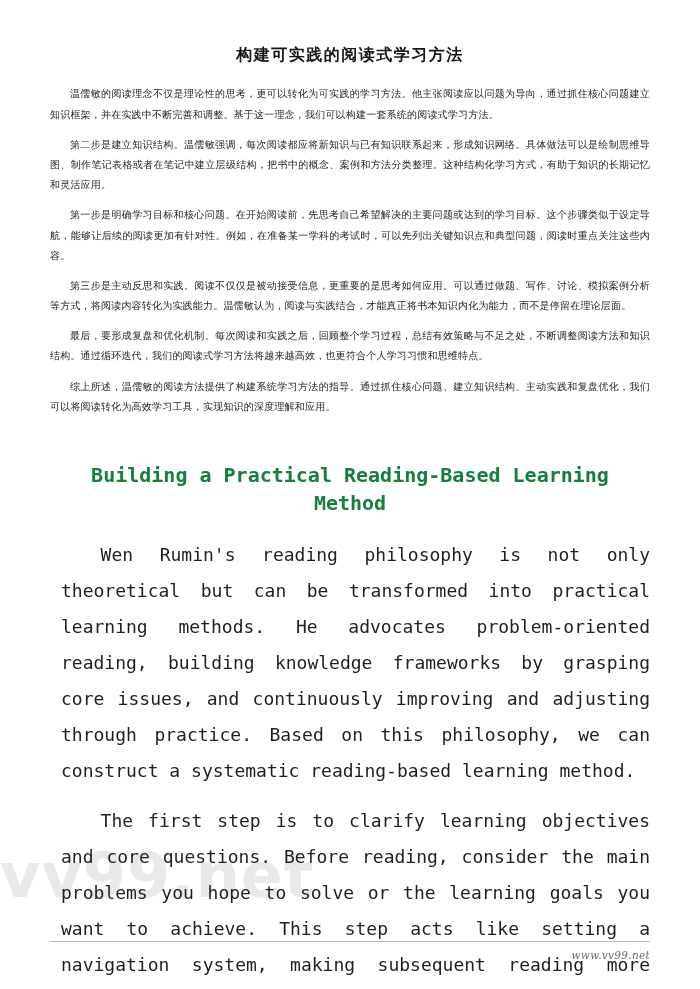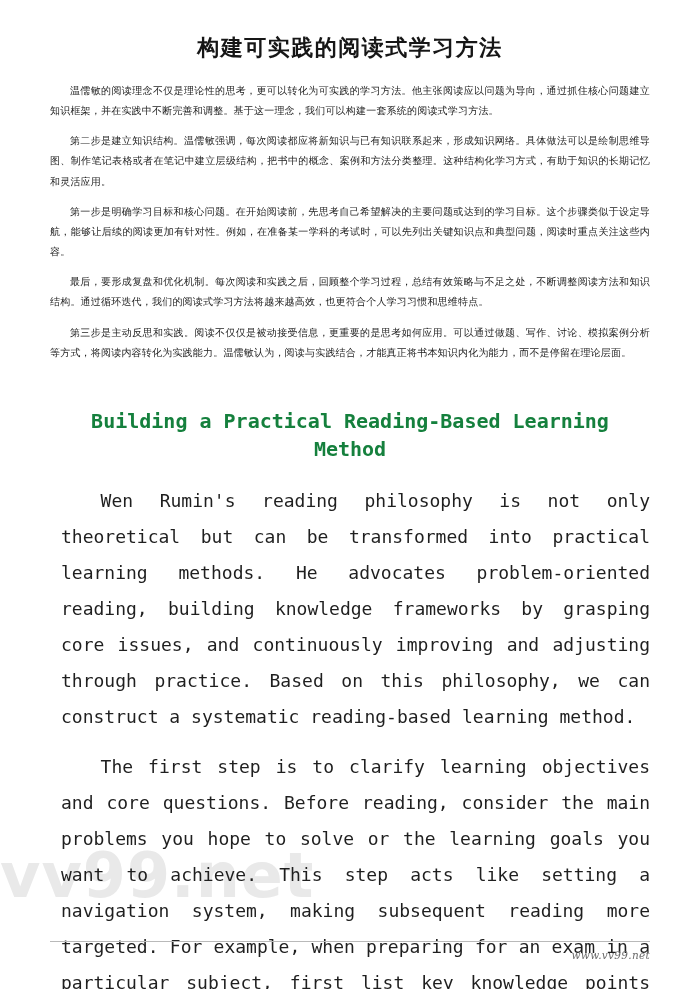--- a/index.html
+++ b/index.html
@@ -37,26 +37,26 @@
 
   .content {
     position: relative;
     z-index: 2;
     padding: 0 50px;
     box-sizing: border-box;
   }
 
   
   .cn-title {
-    margin: 12px;
-    padding-top: 20px;
+    margin: 0;
+    padding-top: 44px;
     text-align: center;
     font-family: "DejaVu Serif", "Liberation Serif", serif;
     font-weight: bold;
-    font-size: 22px;
+    font-size: 16px;
     letter-spacing: 1.5px;
     color: #161616;
     line-height: 1.4;
   }
 
   .cn-body {
     margin-top: 18px;
   }
 
   .cn-p {
@@ -133,22 +133,23 @@
   <div class="watermark">vv99.net</div>
 
   <div class="content">
 
     <h1 class="cn-title">构建可实践的阅读式学习方法</h1>
 
     <div class="cn-body">
       <p class="cn-p">温儒敏的阅读理念不仅是理论性的思考，更可以转化为可实践的学习方法。他主张阅读应以问题为导向，通过抓住核心问题建立知识框架，并在实践中不断完善和调整。基于这一理念，我们可以构建一套系统的阅读式学习方法。</p>
       <p class="cn-p">第二步是建立知识结构。温儒敏强调，每次阅读都应将新知识与已有知识联系起来，形成知识网络。具体做法可以是绘制思维导图、制作笔记表格或者在笔记中建立层级结构，把书中的概念、案例和方法分类整理。这种结构化学习方式，有助于知识的长期记忆和灵活应用。</p>
       <p class="cn-p">第一步是明确学习目标和核心问题。在开始阅读前，先思考自己希望解决的主要问题或达到的学习目标。这个步骤类似于设定导航，能够让后续的阅读更加有针对性。例如，在准备某一学科的考试时，可以先列出关键知识点和典型问题，阅读时重点关注这些内容。</p>
+      <p class="cn-p">第三步是主动反思和实践。阅读不仅仅是被动接受信息，更重要的是思考如何应用。可以通过做题、写作、讨论、模拟案例分析等方式，将阅读内容转化为实践能力。温儒敏认为，阅读与实践结合，才能真正将书本知识内化为能力，而不是停留在理论层面。</p>
       <p class="cn-p">最后，要形成复盘和优化机制。每次阅读和实践之后，回顾整个学习过程，总结有效策略与不足之处，不断调整阅读方法和知识结构。通过循环迭代，我们的阅读式学习方法将越来越高效，也更符合个人学习习惯和思维特点。</p>
-      <p class="cn-p">第三步是主动反思和实践。阅读不仅仅是被动接受信息，更重要的是思考如何应用。可以通过做题、写作、讨论、模拟案例分析等方式，将阅读内容转化为实践能力。温儒敏认为，阅读与实践结合，才能真正将书本知识内化为能力，而不是停留在理论层面。</p>
+      <p class="cn-p">综上所述，温儒敏的阅读方法提供了构建系统学习方法的指导。通过抓住核心问题、建立知识结构、主动实践和复盘优化，我们可以将阅读转化为高效学习工具，实现知识的深度理解和应用。</p>
     </div>
 
     <h2 class="en-title">Building a Practical Reading-Based Learning Method</h2>
 
     <div class="en-body">
       <p class="en-p">Wen Rumin's reading philosophy is not only theoretical but can be transformed into practical learning methods. He advocates problem-oriented reading, building knowledge frameworks by grasping core issues, and continuously improving and adjusting through practice. Based on this philosophy, we can construct a systematic reading-based learning method.</p>
       <p class="en-p">The first step is to clarify learning objectives and core questions. Before reading, consider the main problems you hope to solve or the learning goals you want to achieve. This step acts like setting a navigation system, making subsequent reading more targeted. For example, when preparing for an exam in a particular subject, first list key knowledge points and typical problems, focusing reading on these areas.</p>
 
     </div>
 

